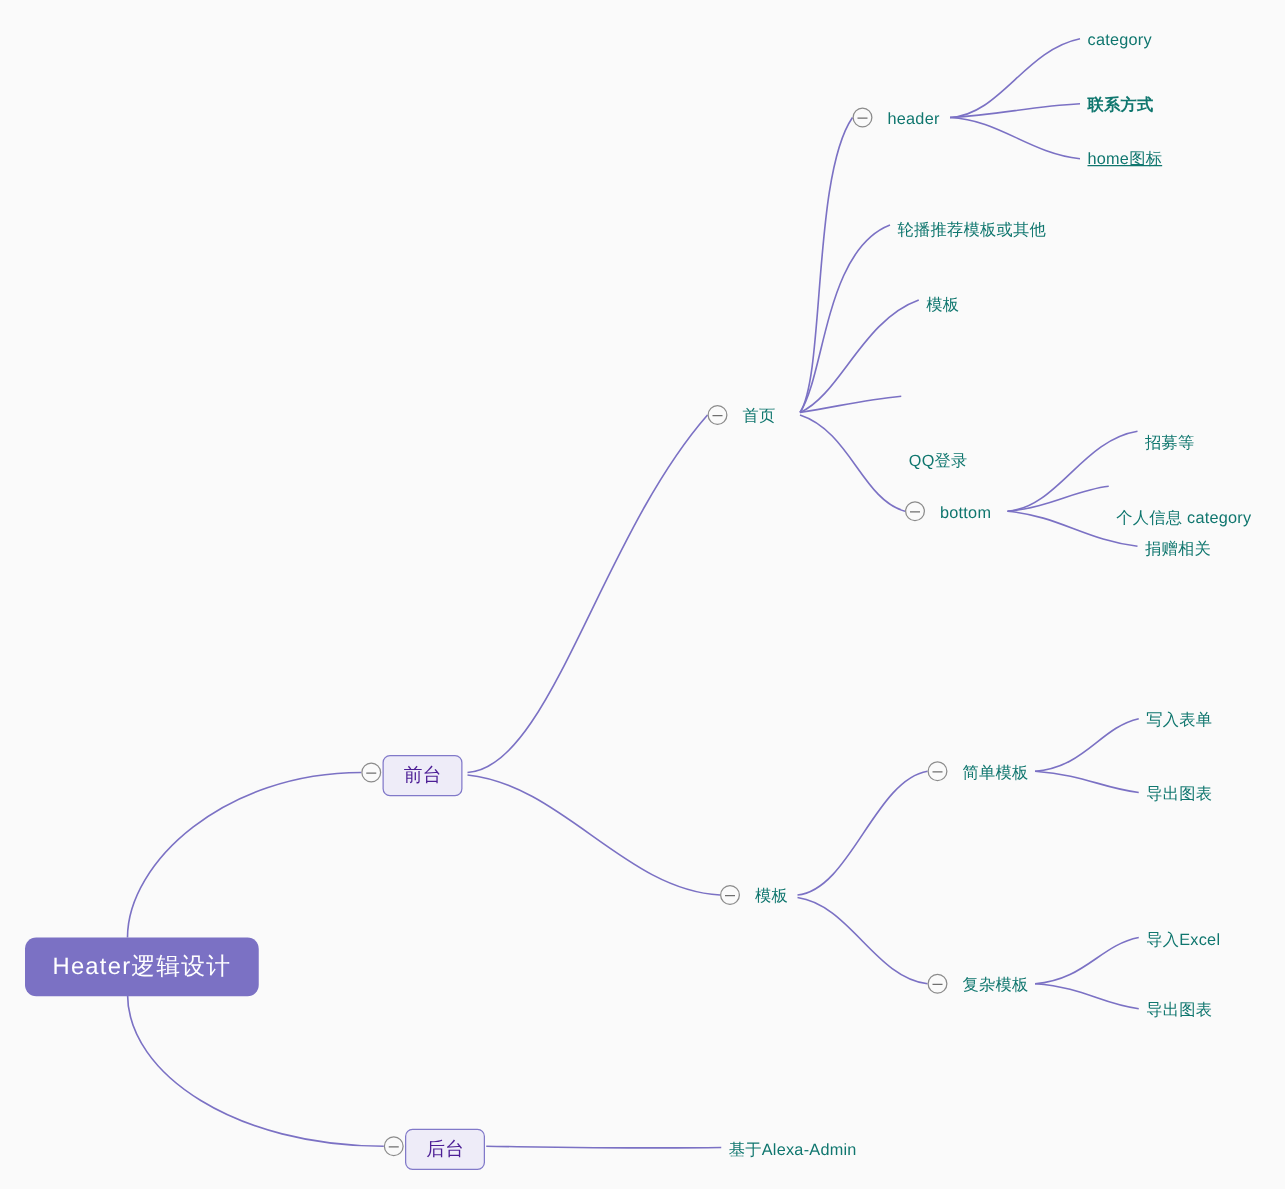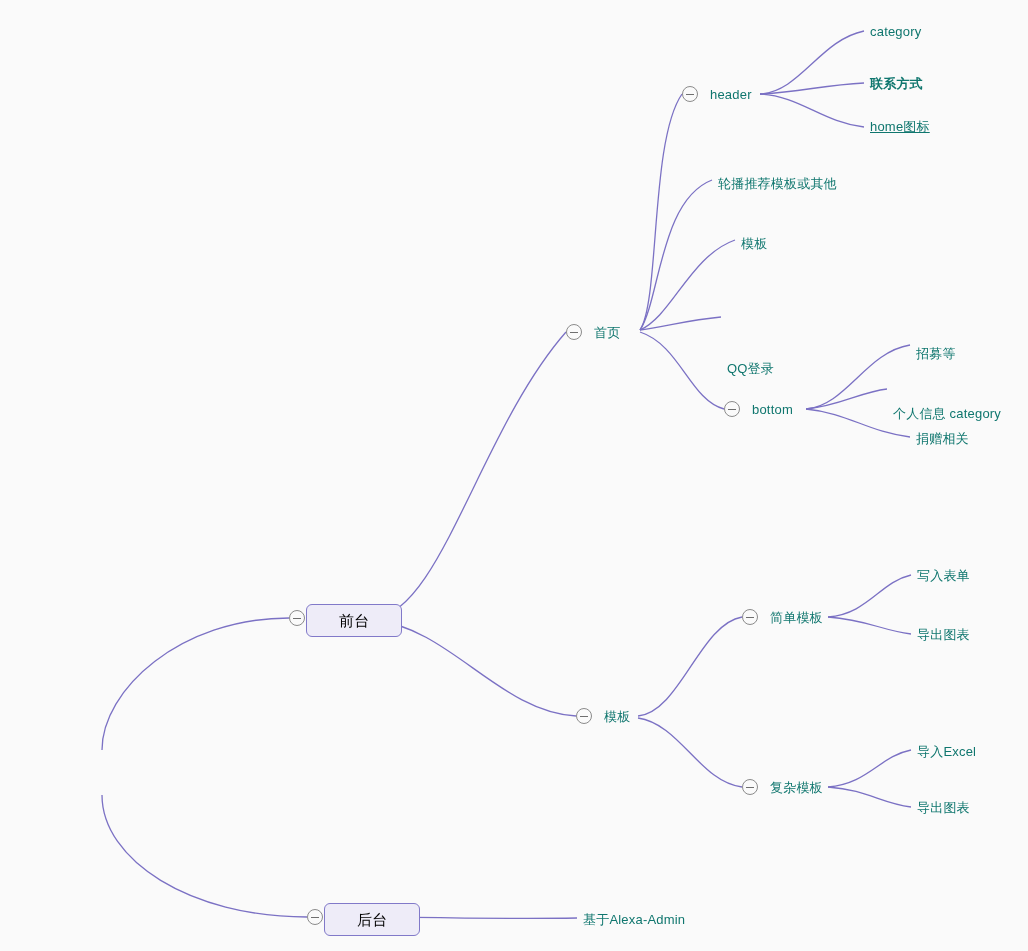--- a/index.html
+++ b/index.html
@@ -41,23 +41,23 @@
     color: #ffffff;
     border-radius: 9px;
     padding: 14px 22px;
     font-size: 19px;
     letter-spacing: 1px;
   }
   .node.boxed {
     background: #eeecf8;
     border: 1px solid #8179c9;
     border-radius: 6px;
-    padding: 8px 32px;
+    padding: 8px 16px;
     font-size: 15px;
-    color: #000000;
+    color: #4c1d95;
   }
   .node.plain {
     padding: 2px 0;
   }
   .toggle {
     position: absolute;
     width: 16px;
     height: 16px;
     border: 1px solid #8b8b8b;
     border-radius: 50%;
@@ -115,20 +115,21 @@
       <path d="M828,617 C868,614 880,582 911,575"></path>
       <path d="M828,617 C868,620 880,630 911,634"></path>
 
       <path d="M828,787 C868,784 880,756 911,750"></path>
       <path d="M828,787 C868,790 880,803 911,807"></path>
 
       <path d="M389,917 C460,918 510,919 577,918"></path>
     </g>
   </svg>
 
+  <div class="node root" style="left:20px; top:750px;">Heater逻辑设计</div>
 
   <div class="node boxed" style="left:306px; top:604px;">前台</div>
   <div class="toggle" style="left:289px; top:610px;"></div>
 
   <div class="node boxed" style="left:324px; top:903px;">后台</div>
   <div class="toggle" style="left:307px; top:909px;"></div>
 
   <div class="node plain" style="left:594px; top:324px;">首页</div>
   <div class="toggle" style="left:566px; top:324px;"></div>
 

